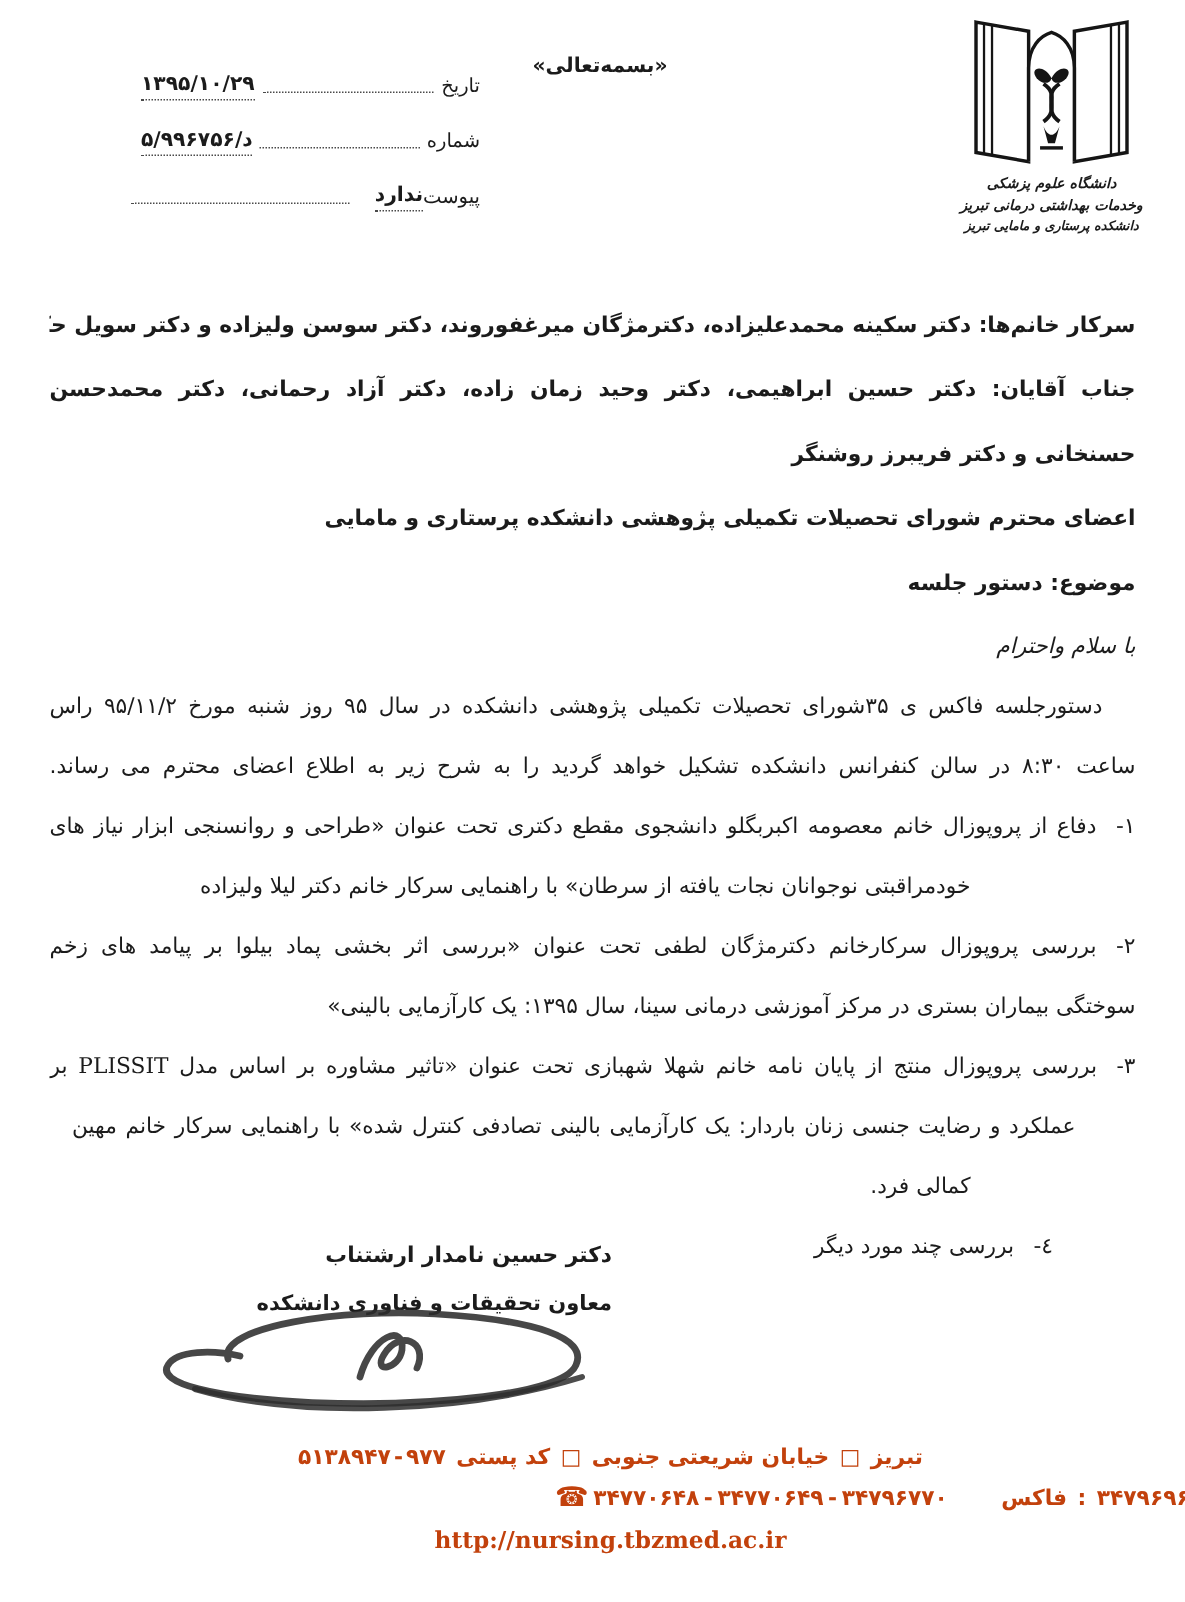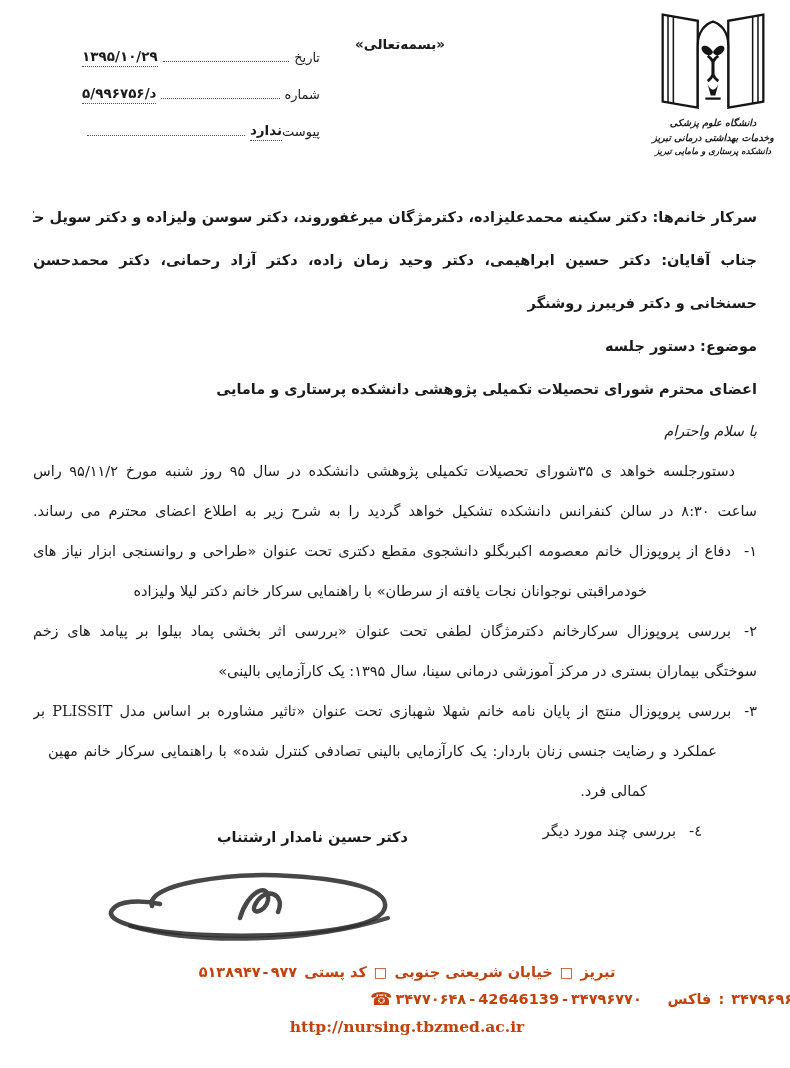--- a/index.html
+++ b/index.html
@@ -7,26 +7,26 @@
     position:relative; width:790px; height:1068px; background:#ffffff;
     font-family:"DejaVu Sans", sans-serif; color:#1b1b1b; direction:rtl;
     overflow:hidden; margin:0 auto;
   }
   
   .meta{position:absolute; top:30px; left:82px; width:238px;}
   .meta-row{display:flex; direction:rtl; align-items:flex-end; height:37px; font-size:13px;}
   .mlabel{flex:0 0 auto; padding-bottom:2px;}
   .leader{flex:1 1 auto; border-bottom:1.6px dotted #4a4a4a; margin:0 5px 5px 5px; min-width:14px;}
   .mvalue{flex:0 0 auto; font-weight:bold; font-size:13.5px; letter-spacing:0.5px;
-          border-bottom:1.6px dotted #4a4a4a; padding-bottom:2px;}
+          border-bottom:1.6px dotted #4a4a4a; padding-bottom:2px;margin-left:12px;}
   
   .besmele{position:absolute; top:36px; left:295px; width:210px; text-align:center;
            font-size:13.5px; font-weight:bold;}
   
-  .logo{position:absolute; top:8px; left:636px; width:130px; text-align:center;margin-left:12px;}
+  .logo{position:absolute; top:8px; left:636px; width:130px; text-align:center;}
   .logo svg{display:block; margin:0 auto;}
   .cal{font-weight:bold; font-style:italic; line-height:1.55; white-space:nowrap;}
   .cal1{font-size:9.5px;}
   .cal2{font-size:9.5px;}
   .cal3{font-size:8.5px;}
   
   .body{position:absolute; top:196px; left:33px; right:33px; width:724px;}
   .bline{height:40px; line-height:40px; font-size:14.5px; overflow:hidden;}
   .h{height:43px; line-height:43px; font-weight:bold; font-size:14.5px;}
   .right{text-align:right; white-space:nowrap;}
@@ -103,43 +103,44 @@
     </svg>
     <div class="cal cal1">دانشگاه علوم پزشکی</div>
     <div class="cal cal2">وخدمات بهداشتی درمانی تبریز</div>
     <div class="cal cal3">دانشکده پرستاری و مامایی تبریز</div>
   </div>
 
   <div class="body">
     <div class="bline h right">سرکار خانم‌ها: دکتر سکینه محمدعلیزاده، دکترمژگان میرغفوروند، دکتر سوسن ولیزاده و دکتر سویل حکیمی</div>
     <div class="bline h just">جناب آقایان: دکتر حسین ابراهیمی، دکتر وحید زمان زاده، دکتر آزاد رحمانی، دکتر محمدحسن صاحبی‌حق ، دکتر هادی</div>
     <div class="bline h right">حسنخانی و دکتر فریبرز روشنگر</div>
+    <div class="bline h right">اعضای محترم شورای تحصیلات تکمیلی پژوهشی دانشکده پرستاری و مامایی</div>
     <div class="bline h right">موضوع: دستور جلسه</div>
-    <div class="bline h right">اعضای محترم شورای تحصیلات تکمیلی پژوهشی دانشکده پرستاری و مامایی</div>
 
     <div class="bline right salut">با سلام واحترام</div>
 
-    <div class="bline just indent"><span>دستورجلسه خواهد ی </span><span class="u">۳۵</span><span>شورای تحصیلات تکمیلی پژوهشی دانشکده در سال ۹۵ روز شنبه مورخ ۹۵/۱۱/۲ راس</span></div>
+    <div class="bline just indent"><span>دستورجلسه فاکس ی </span><span class="u">۳۵</span><span>شورای تحصیلات تکمیلی پژوهشی دانشکده در سال ۹۵ روز شنبه مورخ ۹۵/۱۱/۲ راس</span></div>
     <div class="bline just">ساعت ۸:۳۰ در سالن کنفرانس دانشکده تشکیل خواهد گردید را به شرح زیر به اطلاع اعضای محترم می رساند.</div>
 
     <div class="bline just"><span class="inum">۱-</span><span>دفاع از پروپوزال خانم معصومه اکبربگلو دانشجوی مقطع دکتری تحت عنوان «طراحی و روانسنجی ابزار نیاز های</span></div>
     <div class="bline center pad-r110">خودمراقبتی نوجوانان نجات یافته از سرطان» با راهنمایی سرکار خانم دکتر لیلا ولیزاده</div>
 
     <div class="bline just"><span class="inum">۲-</span><span>بررسی پروپوزال سرکارخانم دکترمژگان لطفی تحت عنوان «بررسی اثر بخشی پماد بیلوا بر پیامد های زخم</span></div>
     <div class="bline center pad-l25">سوختگی بیماران بستری در مرکز آموزشی درمانی سینا، سال ۱۳۹۵: یک کارآزمایی بالینی»</div>
 
     <div class="bline just serif-latin"><span class="inum">۳-</span><span>بررسی پروپوزال منتج از پایان نامه خانم شهلا شهبازی تحت عنوان «تاثیر مشاوره بر اساس مدل PLISSIT بر</span></div>
     <div class="bline just pad-r40 pad-l15">عملکرد و رضایت جنسی زنان باردار: یک کارآزمایی بالینی تصادفی کنترل شده» با راهنمایی سرکار خانم مهین</div>
     <div class="bline right pad-r110">کمالی فرد.</div>
 
     <div class="bline right pad-r55"><span class="inum">٤-</span><span>بررسی چند مورد دیگر</span></div>
   </div>
 
   <div class="sig">
     <div class="sig-name">دکتر حسین نامدار ارشتناب</div>
+    <div class="sig-title">معاون تحقیقات و فناوری دانشکده</div>
     <svg class="scrawl" width="330" height="96" viewBox="0 0 330 96">
       <path d="M62 50 C55 28 140 16 200 20 C268 24 302 36 294 54 C286 74 196 82 118 79 C52 76 14 66 22 54 C28 44 52 44 70 48" stroke="#2e2e2e" stroke-width="4.5" fill="none" stroke-linecap="round" opacity="0.88"></path>
       <path d="M150 62 C158 34 180 26 178 44 C176 57 158 60 166 47 C176 30 196 38 188 56" stroke="#2e2e2e" stroke-width="4.5" fill="none" stroke-linecap="round" opacity="0.88"></path>
       <path d="M40 70 C110 90 220 86 298 62" stroke="#2e2e2e" stroke-width="4" fill="none" stroke-linecap="round" opacity="0.85"></path>
     </svg>
   </div>
 
   <div class="footer">
     <div class="f1">
       <span class="grp">
@@ -151,21 +152,21 @@
       <span>□</span>
       <span>خیابان شریعتی جنوبی</span>
       <span>□</span>
       <span>تبریز</span>
     </div>
     <div class="f2">
       <span class="grp phones">
         <span class="phone-ico">☎</span>
         <span>۳۴۷۷۰۶۴۸</span>
         <span>-</span>
-        <span>42646139</span>
+        <span>۳۴۷۷۰۶۴۹</span>
         <span>-</span>
         <span>۳۴۷۹۶۷۷۰</span>
       </span>
       <span class="grp fax">
         <span>فاکس</span>
         <span>:</span>
         <span>۳۴۷۹۶۹۶۹</span>
       </span>
     </div>
     <div class="f3">http://nursing.tbzmed.ac.ir</div>

